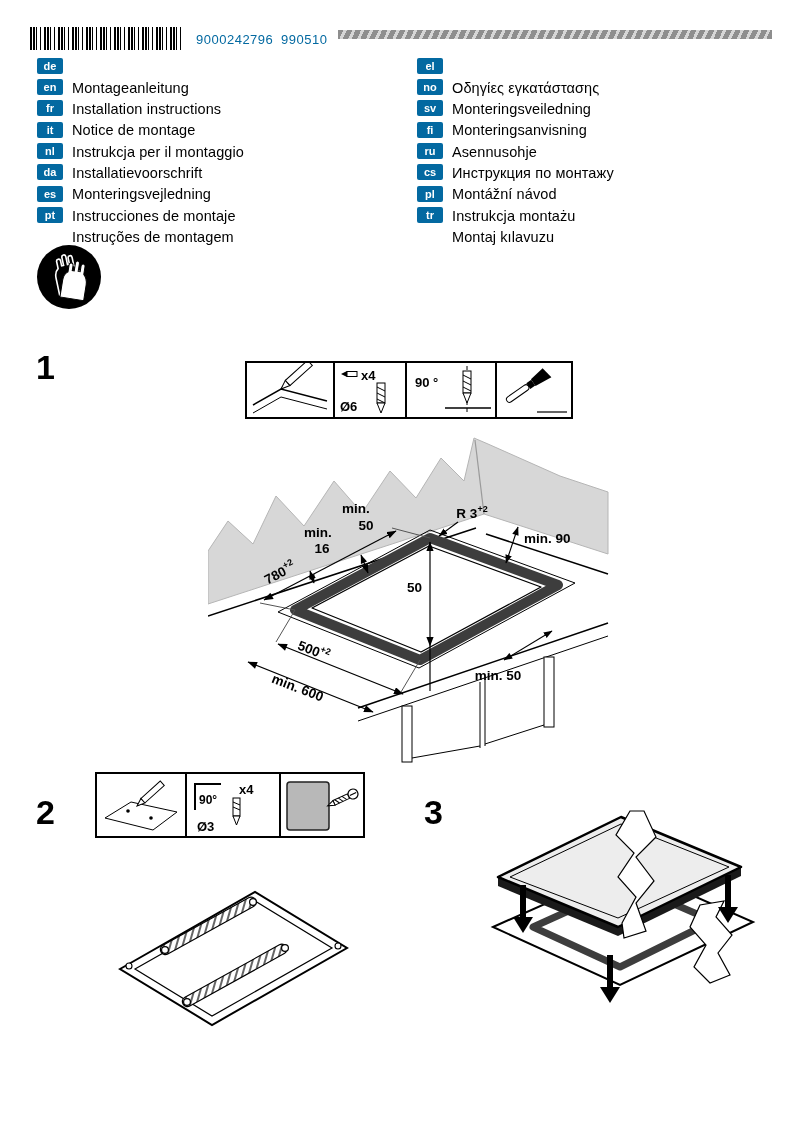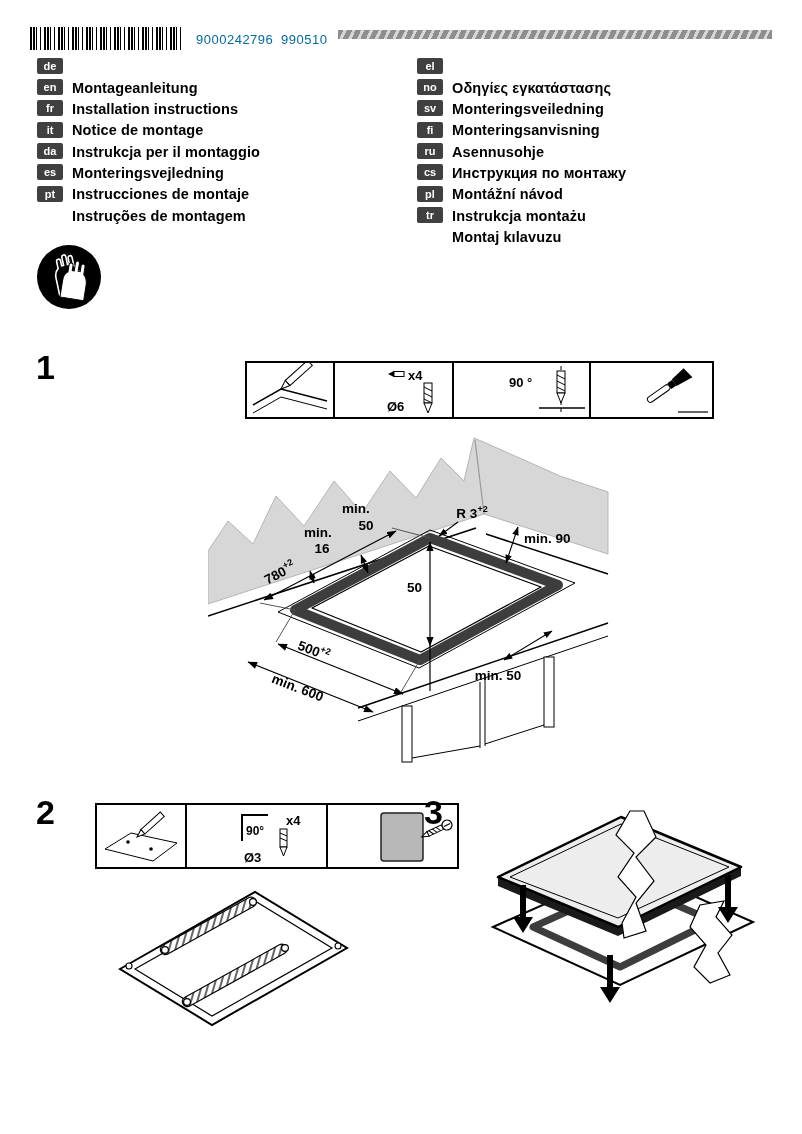--- a/index.html
+++ b/index.html
@@ -17,29 +17,29 @@
   .stripebar{
     position:absolute;left:338px;top:30px;width:434px;height:9px;
     background:repeating-linear-gradient(115deg,#8e8e8e 0 5px,#d6d6d6 5px 8px);
   }
   
   .lang-col{position:absolute;top:57px;display:flex;flex-direction:column;gap:4.4px;}
   .lang-col.left{left:37px;}
   .lang-col.right{left:417px;}
   .lang-row{display:flex;align-items:center;height:17px;}
   .lang-badge{
-    flex:0 0 26px;width:26px;height:16px;background:#404040;color:#fff;
+    flex:0 0 26px;width:26px;height:16px;background:#0369a1;color:#fff;
     font-size:11px;font-weight:bold;display:flex;align-items:center;justify-content:center;
     border-radius:2px;
   }
-  .lang-label{margin-left:9px;font-size:14.5px;font-weight:bold;white-space:nowrap;letter-spacing:.1px;margin-top:44px;}
+  .lang-label{margin-left:9px;font-size:14.5px;font-weight:normal;white-space:nowrap;letter-spacing:.1px;margin-top:44px;}
   
   .stepnum{position:absolute;font-size:34px;font-weight:bold;line-height:1;}
   
-  .toolstrip{position:absolute;display:flex;border:2px solid #000;background:#fff;gap:47px;}
+  .toolstrip{position:absolute;display:flex;border:2px solid #000;background:#fff;}
   .toolcell{border-right:2px solid #000;position:relative;background:#fff;}
   .toolcell:last-child{border-right:none;}
   svg text{font-family:"Liberation Sans",sans-serif;font-weight:bold;fill:#000;}
   .dim{font-size:13.5px;}
   .dim-sup{font-size:9px;}
   .tool-label{font-size:13px;}
 </style>
 </head>
 <body>
 
@@ -57,20 +57,24 @@
       <span class="lang-badge">en</span>
       <span class="lang-label">Installation instructions</span>
     </div>
   <div class="lang-row">
       <span class="lang-badge">fr</span>
       <span class="lang-label">Notice de montage</span>
     </div>
   <div class="lang-row">
       <span class="lang-badge">it</span>
       <span class="lang-label">Instrukcja per il montaggio</span>
+    </div>
+  <div class="lang-row">
+      <span class="lang-badge">nl</span>
+      <span class="lang-label">Installatievoorschrift</span>
     </div>
   <div class="lang-row">
       <span class="lang-badge">da</span>
       <span class="lang-label">Monteringsvejledning</span>
     </div>
   <div class="lang-row">
       <span class="lang-badge">es</span>
       <span class="lang-label">Instrucciones de montaje</span>
     </div>
   <div class="lang-row">
@@ -237,21 +241,21 @@
 
   <line x1="40" y1="226" x2="165" y2="276" stroke="#000" stroke-width="1.2" marker-start="url(#as)" marker-end="url(#ae)"></line>
   <text class="dim" x="88" y="256" text-anchor="middle" transform="rotate(21 88 256)">min. 600</text>
 
   <line x1="296" y1="224" x2="344" y2="195" stroke="#000" stroke-width="1.1" marker-start="url(#as)" marker-end="url(#ae)"></line>
   <text x="290" y="244" class="dim" text-anchor="middle">min. 50</text>
 </svg>
 
 <div class="stepnum" style="left:36px;top:795px;">2</div>
 
-<div class="toolstrip" style="left:95px;top:803px;height:62px;">
+<div class="toolstrip" style="left:95px;top:772px;height:62px;">
   <div class="toolcell" style="width:88px;">
     <svg width="88" height="62" viewBox="0 0 88 62">
       <path d="M8,44 L34,28 L80,38 L56,56 Z" fill="none" stroke="#000" stroke-width="1"></path>
       <circle cx="31" cy="37" r="1.8" fill="#000"></circle>
       <circle cx="54" cy="44" r="1.8" fill="#000"></circle>
       <g transform="translate(40,32) rotate(-42)">
         <path d="M0,0 L3,-1.2 L3,1.2 Z" fill="#000"></path>
         <path d="M0,0 L8,-3 L8,3 Z" fill="#fff" stroke="#000" stroke-width="1"></path>
         <rect x="8" y="-3" width="26" height="6" fill="#fff" stroke="#000" stroke-width="1"></rect>
       </g>

